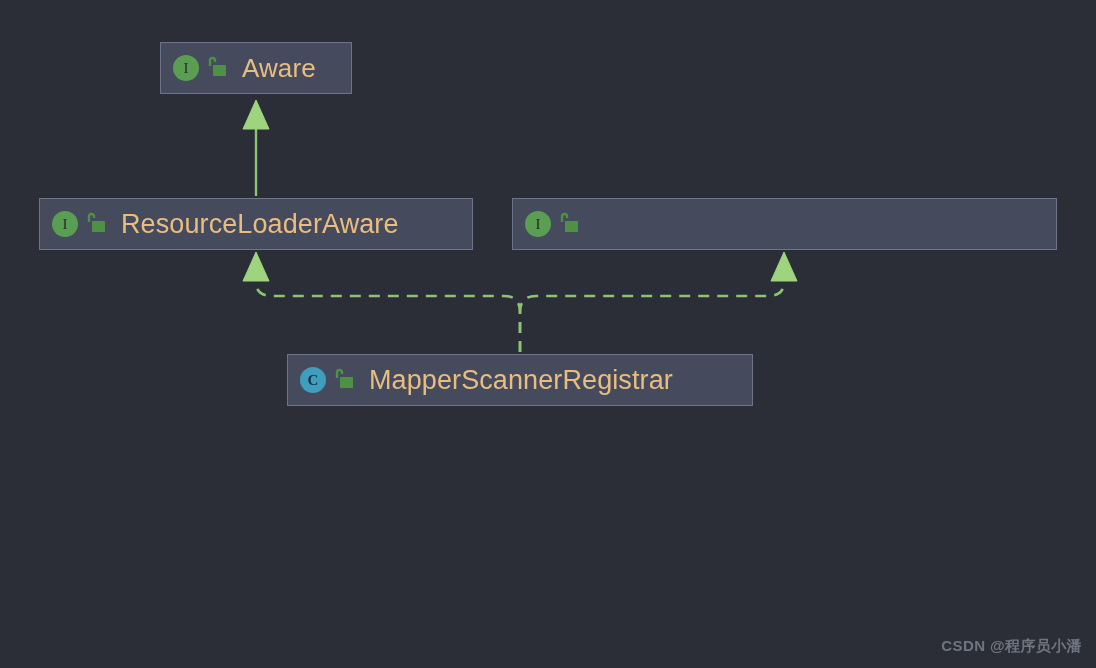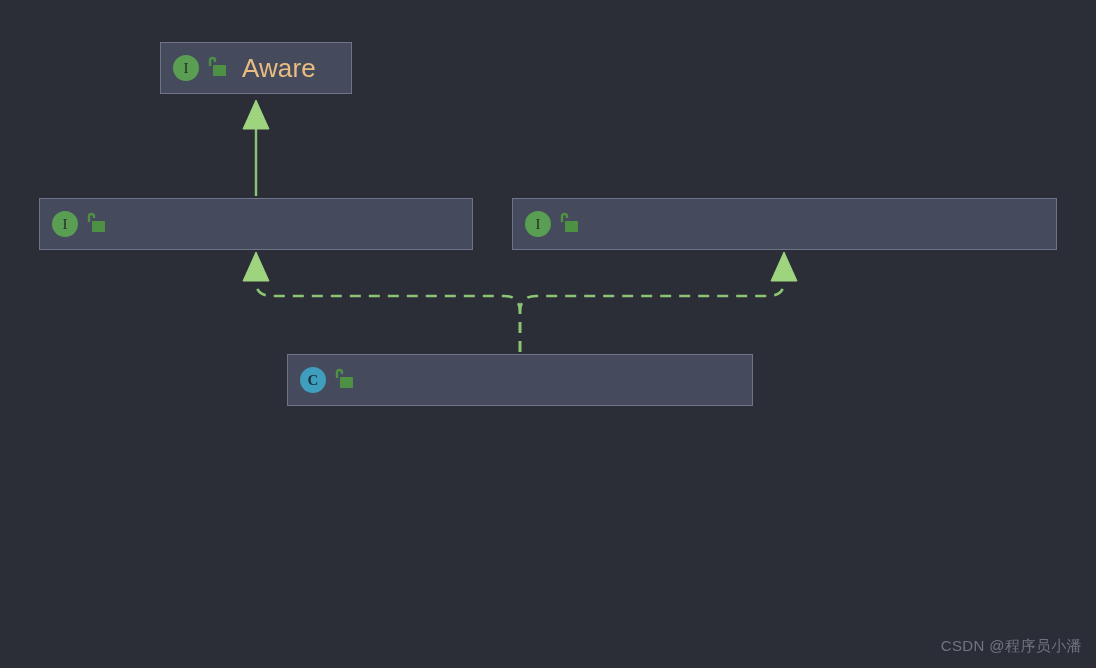--- a/index.html
+++ b/index.html
@@ -102,20 +102,21 @@
   }
   #watermark {
     position: absolute;
     right: 14px;
     bottom: 12px;
     color: #9aa0ad;
     opacity: 0.62;
     font-size: 15px;
     letter-spacing: 0.4px;
     user-select: none;
+    font-weight: bold;
   }
 </style>
 </head>
 <body>
 
 <div id="canvas">
 
   <svg id="edge-layer" viewBox="0 0 1096 668" width="1096" height="668" xmlns="http://www.w3.org/2000/svg">
     <defs>
       <marker id="arrowhead" markerWidth="14" markerHeight="14" refX="1.5" refY="6" orient="auto" markerUnits="userSpaceOnUse">
@@ -154,37 +155,39 @@
   </div>
 
   <div class="node" id="node-resourceloaderaware">
     <span class="node-icons">
       <span class="type-icon iface">I</span>
       <svg class="lock-icon" viewBox="0 0 22 24" xmlns="http://www.w3.org/2000/svg">
         <path d="M4 10 L4 4.5 Q4 2 6.5 2 Q9 2 9 4.5 L9 6" fill="none" stroke="#4f9144" stroke-width="2.4"></path>
         <rect x="7" y="9" width="13" height="11" rx="0.8" fill="#4f9144"></rect>
       </svg>
     </span>
+    <span class="node-label">ResourceLoaderAware</span>
   </div>
 
   <div class="node" id="node-importbeandefinitionregistrar">
     <span class="node-icons">
       <span class="type-icon iface">I</span>
       <svg class="lock-icon" viewBox="0 0 22 24" xmlns="http://www.w3.org/2000/svg">
         <path d="M4 10 L4 4.5 Q4 2 6.5 2 Q9 2 9 4.5 L9 6" fill="none" stroke="#4f9144" stroke-width="2.4"></path>
         <rect x="7" y="9" width="13" height="11" rx="0.8" fill="#4f9144"></rect>
       </svg>
     </span>
   </div>
 
   <div class="node" id="node-mapperscannerregistrar">
     <span class="node-icons">
       <span class="type-icon cls">C</span>
       <svg class="lock-icon" viewBox="0 0 22 24" xmlns="http://www.w3.org/2000/svg">
         <path d="M4 10 L4 4.5 Q4 2 6.5 2 Q9 2 9 4.5 L9 6" fill="none" stroke="#4f9144" stroke-width="2.4"></path>
         <rect x="7" y="9" width="13" height="11" rx="0.8" fill="#4f9144"></rect>
       </svg>
     </span>
+    <span class="node-label">MapperScannerRegistrar</span>
   </div>
 
   <div id="watermark">CSDN @程序员小潘</div>
 
 </div>
 
 </body></html>

